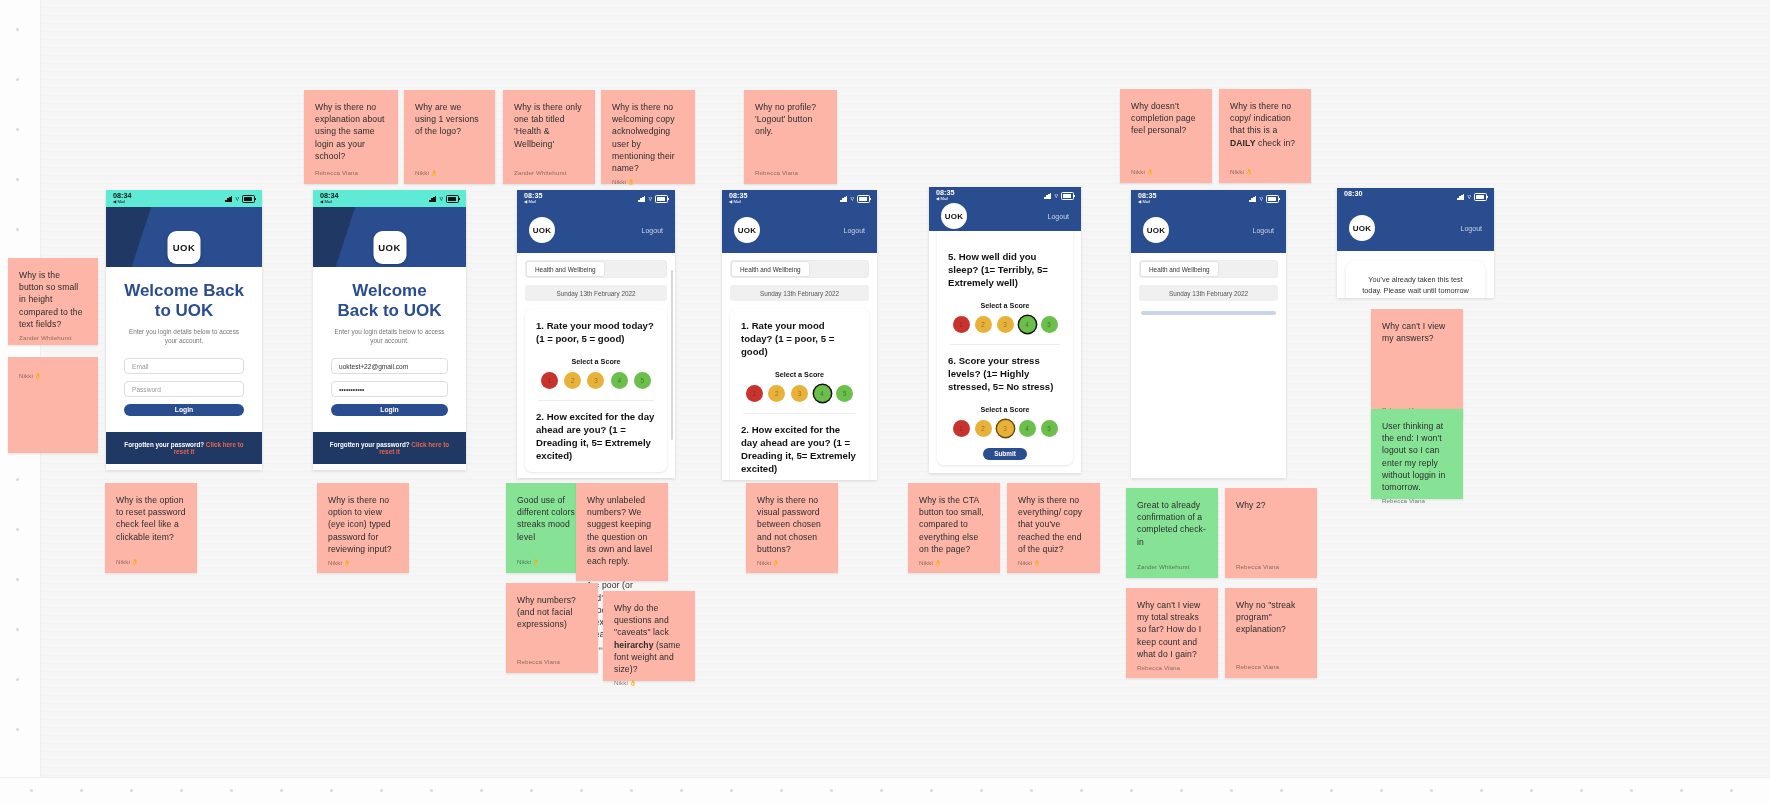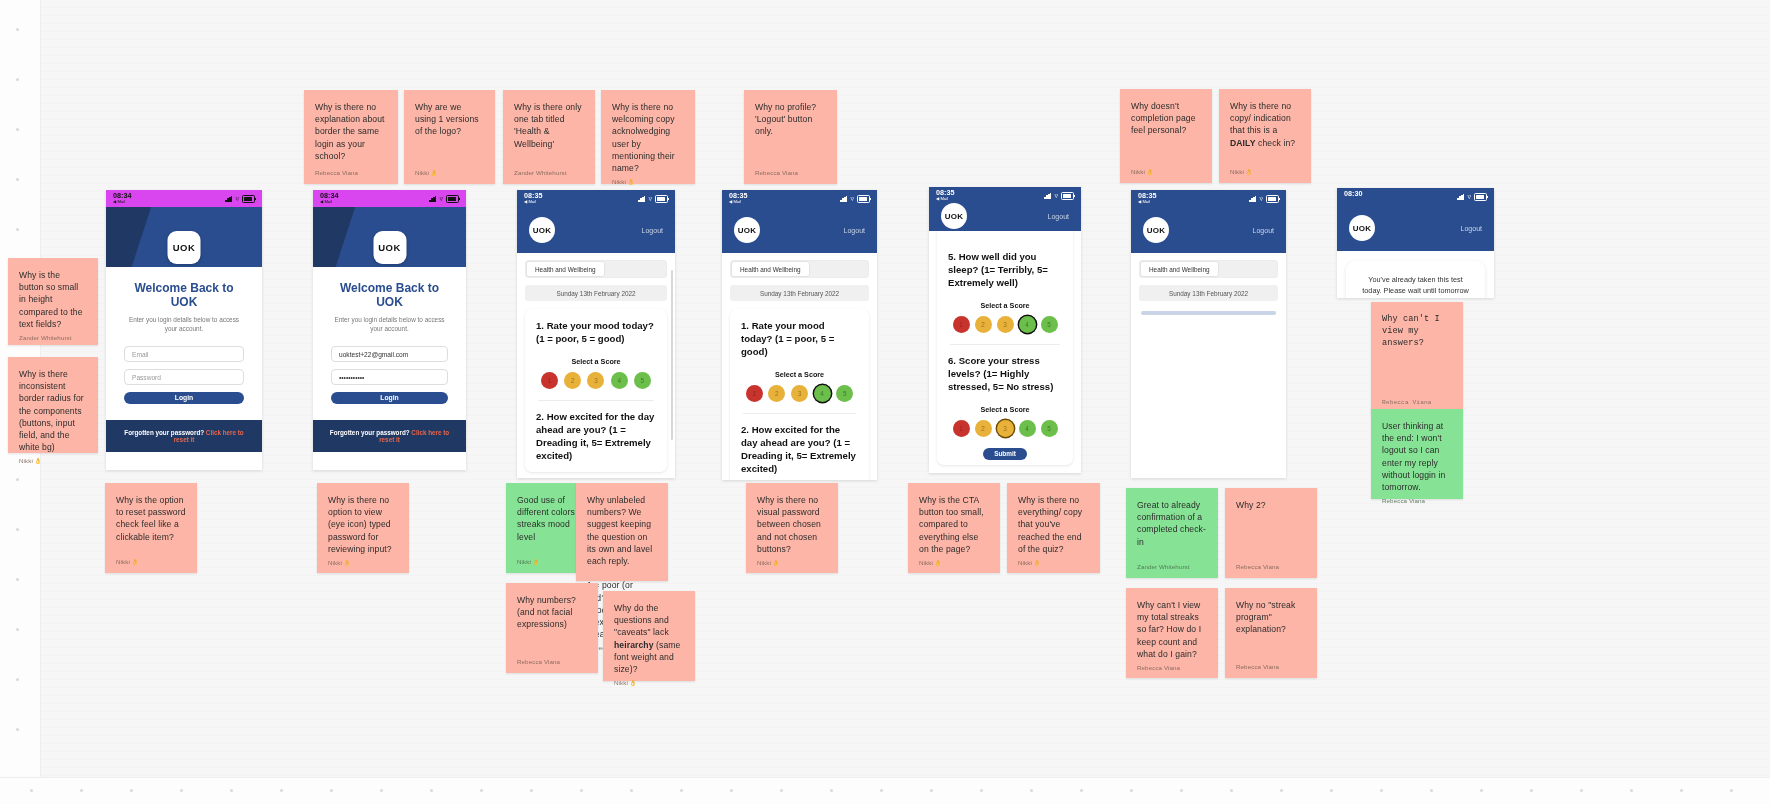--- a/index.html
+++ b/index.html
@@ -48,21 +48,21 @@
 
   
   .phone{
     position:absolute;
     background:#ffffff;
     box-shadow:0 1px 3px rgba(0,0,0,.13);
     overflow:hidden;
     box-sizing:border-box;
   }
   .statusbar{
-    height:17px;background:#d946ef;position:relative;
+    height:17px;background:#5eead4;position:relative;
     display:flex;align-items:flex-start;justify-content:space-between;
     padding:2px 7px 0 7px;box-sizing:border-box;
   }
   .statusbar.onblue{background:#2a4d8f;}
   .sb-left{display:flex;flex-direction:column;line-height:1;}
   .sb-time{font-size:7.2px;font-weight:bold;color:#111;}
   .sb-carrier{font-size:4.2px;color:#111;margin-top:1px;}
   .statusbar.onblue .sb-time,.statusbar.onblue .sb-carrier{color:#fff;}
   .sb-right{display:flex;align-items:center;gap:3px;margin-top:3px;}
   .bars{display:flex;align-items:flex-end;gap:.7px;height:6px;}
@@ -84,21 +84,21 @@
     background:#2a4d8f;transform:rotate(18deg);
   }
   .login-logo{
     position:absolute;left:50%;transform:translateX(-50%);top:24px;z-index:3;
     width:33px;height:33px;border-radius:9px;background:#fff;
     display:flex;align-items:center;justify-content:center;
     font-size:9.5px;font-weight:bold;color:#111;letter-spacing:.4px;
     box-shadow:0 1px 3px rgba(0,0,0,.2);
   }
   .login-card{background:#fff;padding:14px 18px 16px 18px;text-align:center;}
-  .login-title{font-size:12px;font-weight:bold;color:#2a4d8f;margin-bottom:6px;}
+  .login-title{font-size:17px;font-weight:bold;color:#2a4d8f;margin-bottom:6px;}
   .login-sub{font-size:6.4px;color:#777;line-height:1.45;margin-bottom:12px;}
   .login-input{
     width:100%;box-sizing:border-box;height:16px;border:1px solid #ddd;border-radius:4px;
     background:#fff;font-size:6.6px;color:#999;padding:0 7px;line-height:16px;text-align:left;
     margin-bottom:7px;
   }
   .login-input.filled{color:#333;}
   .login-btn{
     width:100%;box-sizing:border-box;height:12px;border-radius:7px;background:#2a4d8f;
     color:#fff;font-size:6.8px;font-weight:bold;line-height:12px;text-align:center;margin-top:2px;
@@ -492,21 +492,21 @@
     </div>
   </div>
   <div class="appbar">
     <div class="circlelogo">UOK</div>
     <div class="logout">Logout</div>
   </div>
   <div class="retakecard">You've already taken this test today. Please wait until tomorrow before you can retake it.</div>
 </div>
 
 <div class="note pink" style="left:304px;top:90px;width:94px;height:94px;">
-    <div class="ntext">Why is there no explanation about border the same  login as your school?</div>
+    <div class="ntext">Why is there no explanation about using the same  login as your school?</div>
     <div class="nauthor">Rebecca Viana</div>
   </div>
 <div class="note pink" style="left:404px;top:90px;width:91px;height:94px;">
     <div class="ntext">Why are we using 1 versions of the logo?</div>
     <div class="nauthor">Nikki 👌</div>
   </div>
 <div class="note pink" style="left:503px;top:90px;width:92px;height:94px;">
     <div class="ntext">Why is there only one tab titled 'Health &amp; Wellbeing'</div>
     <div class="nauthor">Zander Whitehurst</div>
   </div>
@@ -524,21 +524,20 @@
   </div>
 <div class="note pink" style="left:1219px;top:89px;width:92px;height:94px;">
     <div class="ntext">Why is there no copy/ indication that this is a <b>DAILY</b> check in?</div>
     <div class="nauthor">Nikki 👌</div>
   </div>
 <div class="note pink" style="left:8px;top:258px;width:90px;height:87px;">
     <div class="ntext">Why is the button so small in height compared to the text fields?</div>
     <div class="nauthor">Zander Whitehurst</div>
   </div>
 <div class="note pink" style="left:8px;top:357px;width:90px;height:96px;">
-    <div class="ntext">Why is there inconsistent border radius for the components (buttons, input field, and the white bg)</div>
     <div class="nauthor">Nikki 👌</div>
   </div>
 <div class="note pink" style="left:105px;top:483px;width:92px;height:90px;">
     <div class="ntext">Why is the option to reset password check feel like a clickable item?</div>
     <div class="nauthor">Nikki 👌</div>
   </div>
 <div class="note pink" style="left:317px;top:483px;width:92px;height:90px;">
     <div class="ntext">Why is there no option to view (eye icon) typed password for reviewing input?</div>
     <div class="nauthor">Nikki 👌</div>
   </div>
@@ -581,20 +580,20 @@
     <div class="nauthor">Rebecca Viana</div>
   </div>
 <div class="note pink" style="left:1126px;top:588px;width:92px;height:90px;">
     <div class="ntext">Why can't I view my total streaks so far? How do I keep count and what do I gain?</div>
     <div class="nauthor">Rebecca Viana</div>
   </div>
 <div class="note pink" style="left:1225px;top:588px;width:92px;height:90px;">
     <div class="ntext">Why no "streak program" explanation?</div>
     <div class="nauthor">Rebecca Viana</div>
   </div>
-<div class="note pink" style="left:1371px;top:302px;width:92px;height:112px;font-family:Liberation Mono, monospace;">
+<div class="note pink" style="left:1371px;top:309px;width:92px;height:112px;">
     <div class="ntext">Why can't I view my answers?</div>
     <div class="nauthor">Rebecca Viana</div>
   </div>
 <div class="note green" style="left:1371px;top:409px;width:92px;height:90px;">
     <div class="ntext">User thinking at the end: I won't logout so I can enter my reply without loggin in tomorrow.</div>
     <div class="nauthor">Rebecca Viana</div>
   </div>
 
 </body></html>

